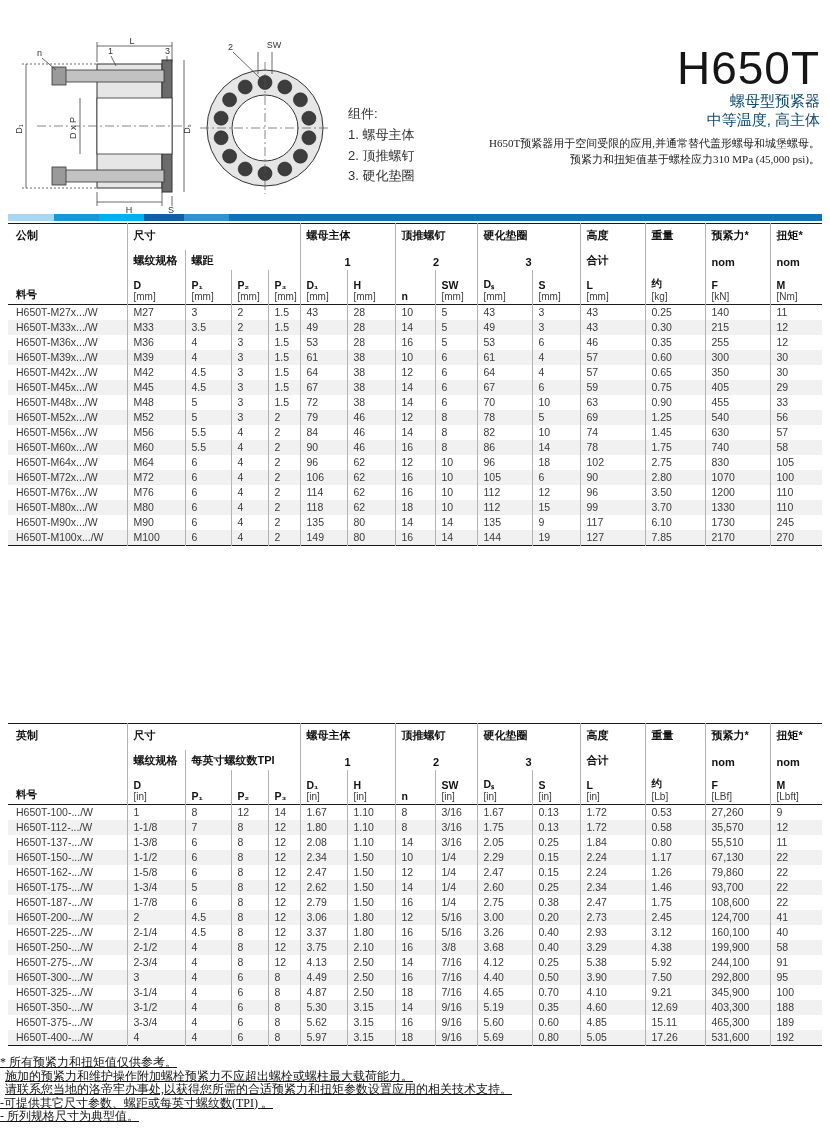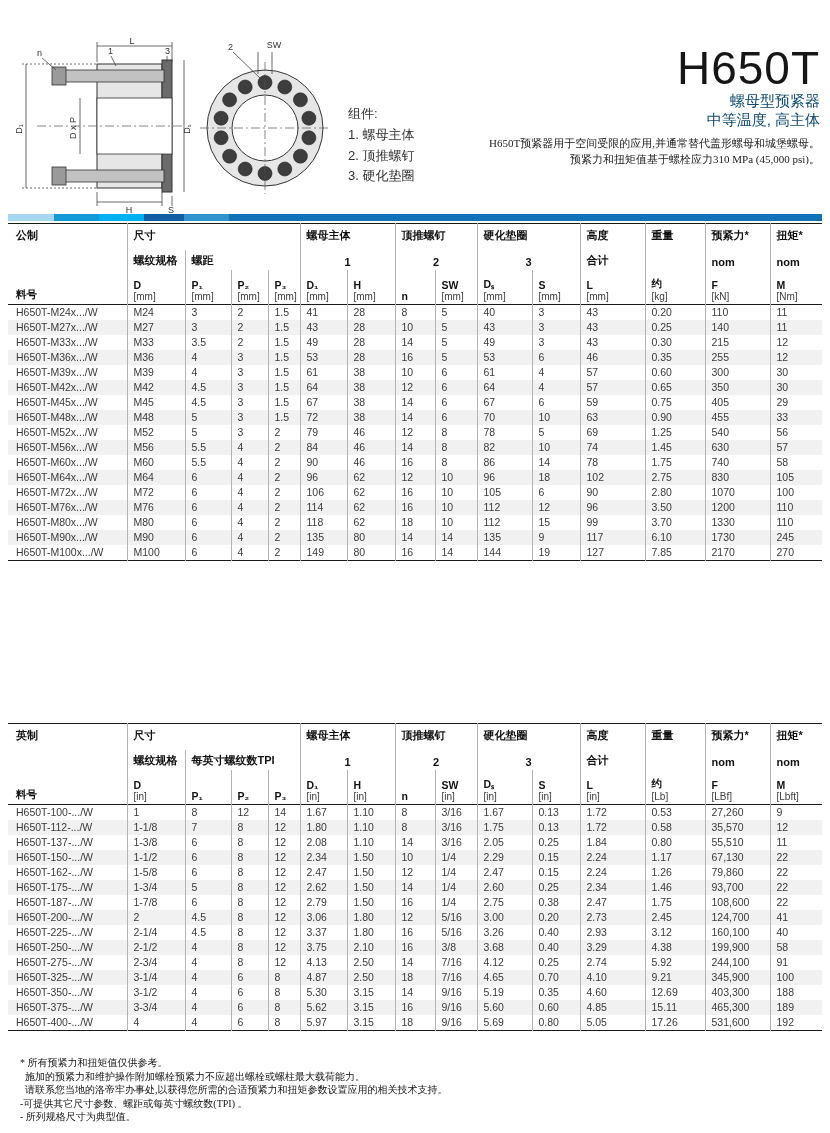--- a/index.html
+++ b/index.html
@@ -36,22 +36,22 @@
   .num{text-align:center !important;padding-left:0 !important;}
   .bl{border-left:1px solid #b3b3b3;}
   .tbl tbody td{
     height:15px;line-height:15px;padding:0 0 0 6px;color:#3a3a3a;
     white-space:nowrap;overflow:hidden;border-left:1px solid #b3b3b3;
   }
   .tbl tbody td:first-child{border-left:none;padding-left:8px;}
   .tbl tbody tr:nth-child(even){background:#f1f1f1;}
   .grow th:first-child,.srow th:first-child,.crow th:first-child{padding-left:8px;}
   
-  .footnotes{position:absolute;left:20px;top:1056px;font-family:"Liberation Serif",serif;
-    font-size:10px;line-height:13.5px;color:#141414;}
+  .footnotes{position:absolute;left:0;top:1056px;font-family:"Liberation Serif",serif;
+    font-size:12px;line-height:13.5px;color:#141414;text-decoration:underline;}
   .fn-indent{padding-left:5px;}
 </style>
 </head>
 <body>
 
 <div class="diagram">
   <svg width="330" height="180" viewBox="0 0 330 180">
 
     <line class="lead" x1="85" y1="10" x2="160" y2="10"></line>
     <line class="lead" x1="85" y1="6" x2="85" y2="26"></line>
@@ -209,37 +209,20 @@
         <th class="bl"><span>Dₛ</span><span class="unit">[mm]</span></th>
         <th class="bl"><span>S</span><span class="unit">[mm]</span></th>
         <th class="bl"><span>L</span><span class="unit">[mm]</span></th>
         <th class="bl"><span>约</span><span class="unit">[kg]</span></th>
         <th class="bl"><span>F</span><span class="unit">[kN]</span></th>
         <th class="bl"><span>M</span><span class="unit">[Nm]</span></th>
       </tr>
     </thead>
     <tbody>
         <tr>
-          <td>H650T-M24x.../W</td>
-          <td>M24</td>
-          <td>3</td>
-          <td>2</td>
-          <td>1.5</td>
-          <td>41</td>
-          <td>28</td>
-          <td>8</td>
-          <td>5</td>
-          <td>40</td>
-          <td>3</td>
-          <td>43</td>
-          <td>0.20</td>
-          <td>110</td>
-          <td>11</td>
-        </tr>
-        <tr>
           <td>H650T-M27x.../W</td>
           <td>M27</td>
           <td>3</td>
           <td>2</td>
           <td>1.5</td>
           <td>43</td>
           <td>28</td>
           <td>10</td>
           <td>5</td>
           <td>43</td>
@@ -745,24 +728,41 @@
           <td>2-3/4</td>
           <td>4</td>
           <td>8</td>
           <td>12</td>
           <td>4.13</td>
           <td>2.50</td>
           <td>14</td>
           <td>7/16</td>
           <td>4.12</td>
           <td>0.25</td>
-          <td>2.74</td>
+          <td>5.38</td>
           <td>5.92</td>
           <td>244,100</td>
           <td>91</td>
+        </tr>
+        <tr>
+          <td>H650T-300-.../W</td>
+          <td>3</td>
+          <td>4</td>
+          <td>6</td>
+          <td>8</td>
+          <td>4.49</td>
+          <td>2.50</td>
+          <td>16</td>
+          <td>7/16</td>
+          <td>4.40</td>
+          <td>0.50</td>
+          <td>3.90</td>
+          <td>7.50</td>
+          <td>292,800</td>
+          <td>95</td>
         </tr>
         <tr>
           <td>H650T-325-.../W</td>
           <td>3-1/4</td>
           <td>4</td>
           <td>6</td>
           <td>8</td>
           <td>4.87</td>
           <td>2.50</td>
           <td>18</td>

